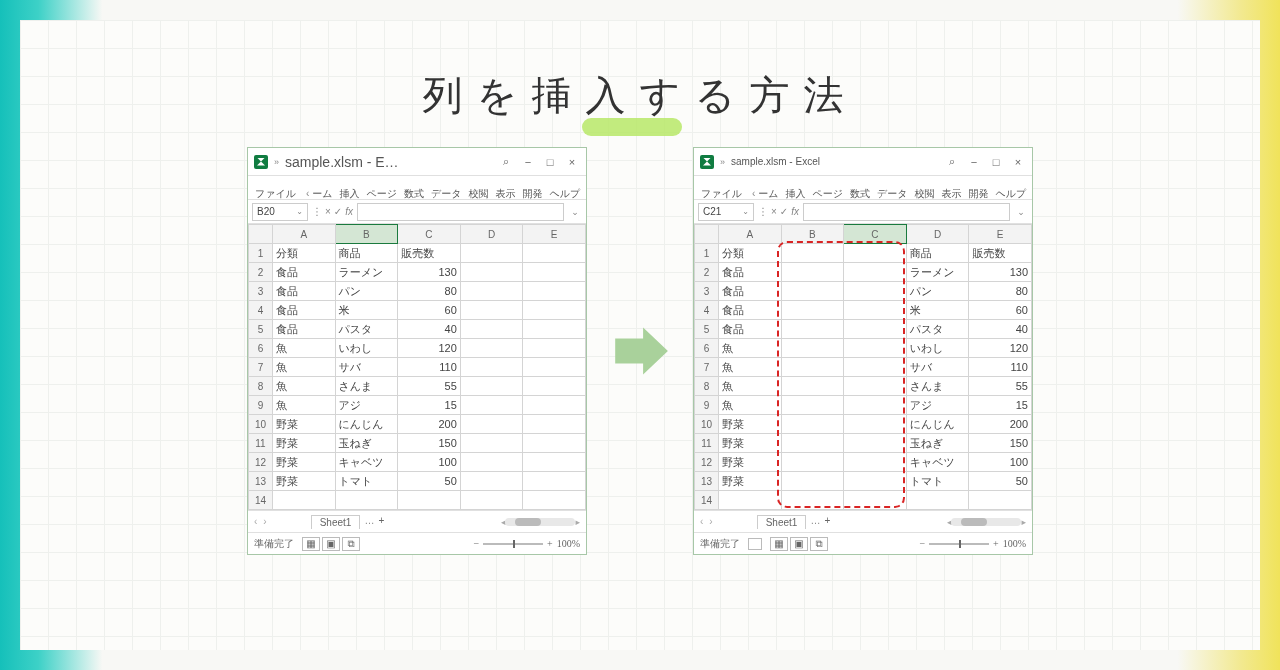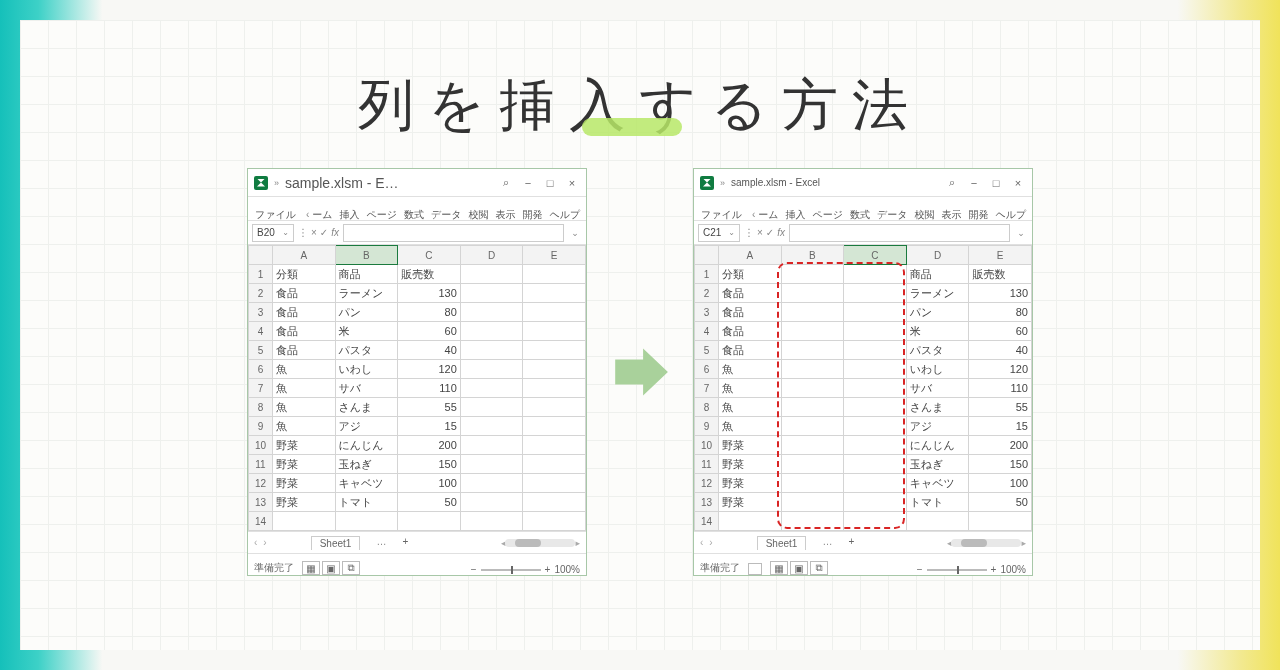--- a/index.html
+++ b/index.html
@@ -17,21 +17,21 @@
   height: 100%;
   background: #fcfcfa;
   background-image:
     linear-gradient(#eef0ed 1px, transparent 1px),
     linear-gradient(90deg, #eef0ed 1px, transparent 1px);
   background-size: 28px 28px;
   position: relative;
 }
 .title {
   text-align: center;
-  font-size: 56px;
+  font-size: 40px;
   letter-spacing: 14px;
   color: #333;
   padding-top: 48px;
   position: relative;
   font-weight: 400;
 }
 .title .marker {
   position: absolute;
   left: 50%;
   top: 98px;
@@ -84,21 +84,21 @@
 .ribbon span { padding: 2px 3px; margin-top: 13px; }
 .ribbon .nav { width: 10px; text-align: center; color: #888; }
 .fxrow {
   height: 24px;
   display: flex;
   align-items: center;
   border-bottom: 1px solid #e0e0e0;
   padding: 0 4px;
   gap: 4px;
 }
-.namebox { width: 42px; height: 18px; border: 1px solid #ccc; display: flex; align-items:center; padding: 0 4px; font-size: 10px; justify-content: space-between; text-align: center;}
+.namebox { width: 56px; height: 18px; border: 1px solid #ccc; display: flex; align-items:center; padding: 0 4px; font-size: 10px; justify-content: space-between; text-align: center;}
 .namebox .dd { font-size: 8px; color: #888; }
 .fxicons { display:flex; gap:3px; font-size:10px; color:#888; align-items:center;}
 .fxbar { flex:1; height:18px; border:1px solid #ccc; }
 .fxexp { width: 14px; text-align:center; color:#888; font-size: 9px;}
 .grid { display: table; border-collapse: collapse; width: 100%; table-layout: fixed; }
 .grid .r { display: table-row; }
 .grid .c { display: table-cell; border: 1px solid #d4d4d4; height: 19px; padding: 0 3px; font-size: 11px; vertical-align: middle; overflow: hidden; white-space: nowrap; }
 .grid .hd { background: #f3f3f3; text-align: center; color: #666; font-size: 10px; }
 .grid .rh { background: #f3f3f3; text-align: center; width: 24px; color: #666; font-size: 10px; }
 .grid .corner { background: #f3f3f3; width: 24px; }
@@ -114,35 +114,36 @@
 .sbar {
   height: 22px;
   display: flex;
   align-items: center;
   padding: 0 6px;
   gap: 6px;
   border-top: 1px solid #e0e0e0;
   font-size: 10px;
   color: #666;
 }
-.sbar .tabs { display:flex; gap:16px;padding-left:38px; }
+.sbar .tabs { display:flex; gap:4px;padding-left:38px; }
 .sbar .tab { border: 1px solid #ccc; border-bottom: none; padding: 1px 8px; background: #fff; font-size: 10px;}
 .sbar .dots { color:#888; }
 .sbar .scroll { flex:1; height:10px; display:flex; align-items:center; justify-content:flex-end;}
 .sbar .track { width: 70px; height: 8px; background: #e8e8e8; border-radius: 4px; position: relative; }
 .sbar .thumb { position:absolute; left:10px; width:26px; height:8px; background:#bbb; border-radius:4px;}
 .status {
   height: 22px;
   display: flex;
-  align-items: flex-end;
+  align-items: center;
   padding: 0 6px;
   gap: 8px;
   border-top: 1px solid #e0e0e0;
   font-size: 10px;
   color: #666;
+  font-family: Liberation Serif, serif;
 }
 .status .vicons { display:flex; gap:2px; }
 .status .vicon { width:18px; height:14px; border:1px solid #bbb; display:flex;align-items:center;justify-content:center;}
 .status .zoom { display:flex; align-items:center; gap:4px; margin-left:auto;}
 .status .zslider { width: 60px; height: 2px; background:#bbb; position:relative;}
 .status .zslider::after { content:""; position:absolute; left:50%; top:-3px; width:2px; height:8px; background:#666;}
 .arrow {
   width: 62px;
   height: 62px;
 }

